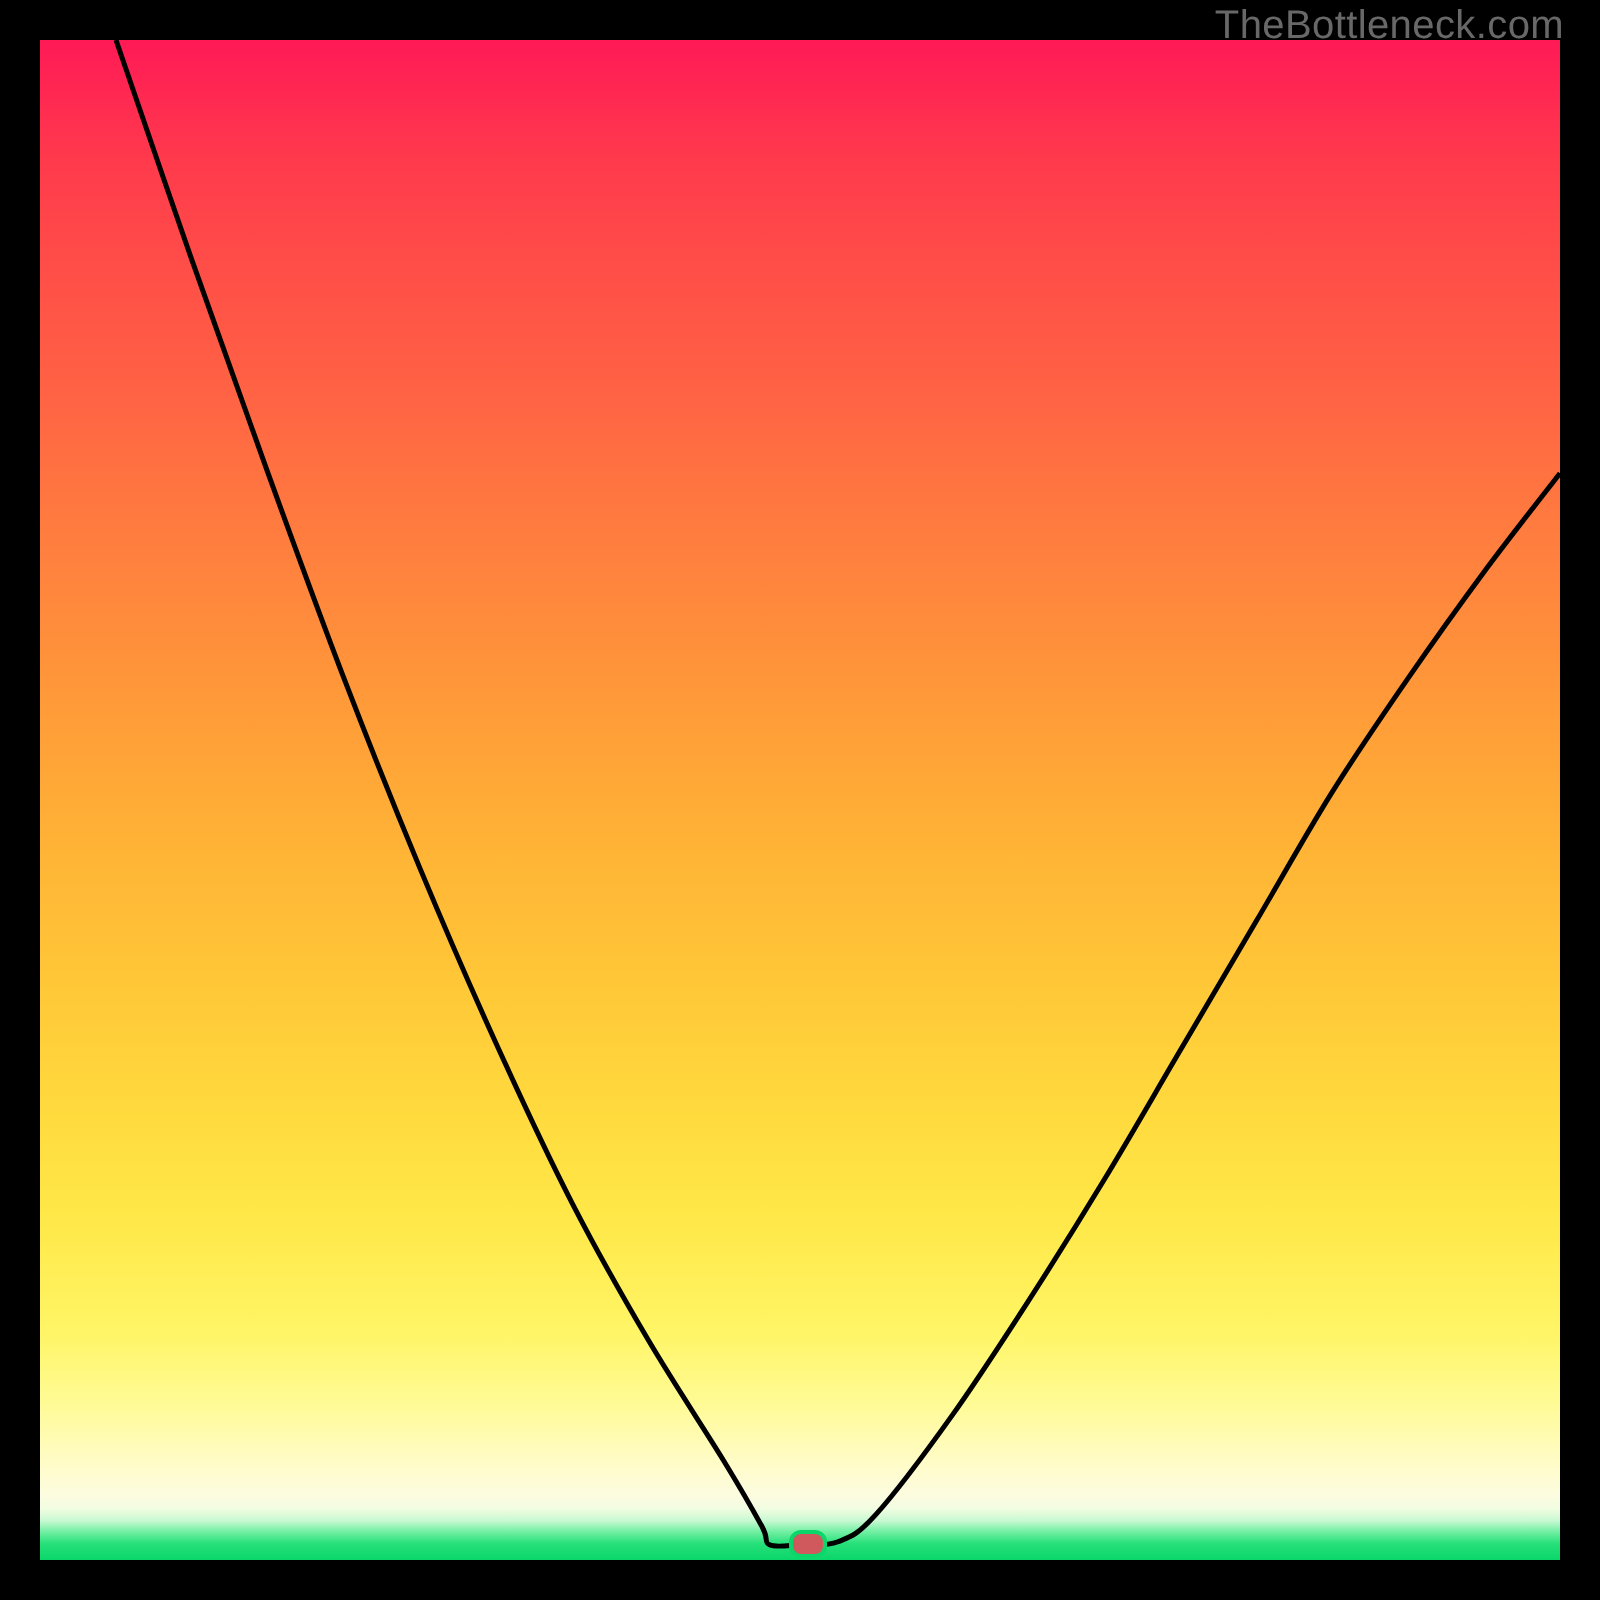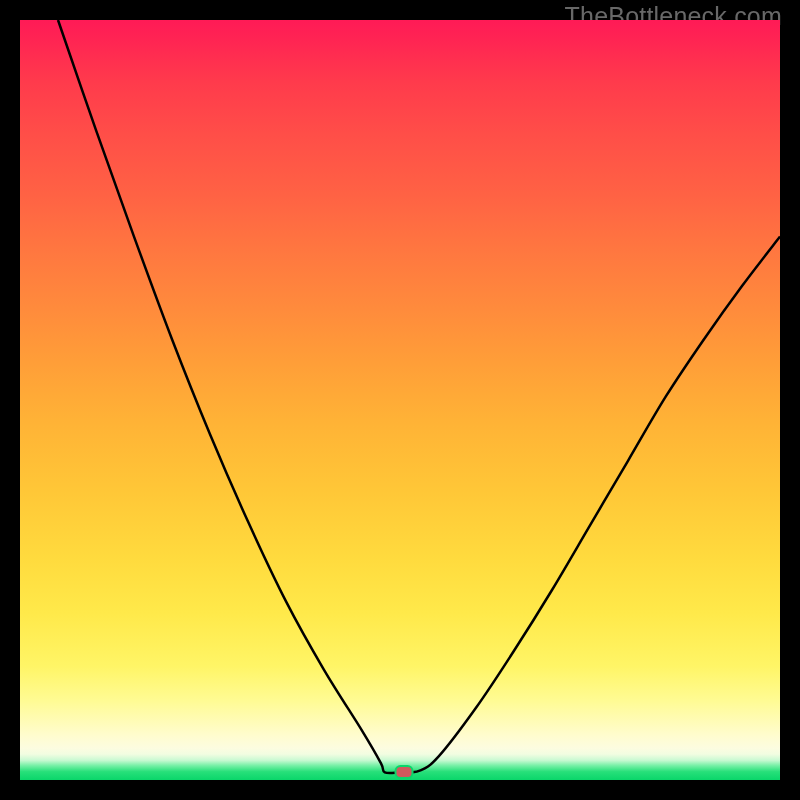--- a/index.html
+++ b/index.html
@@ -65,21 +65,21 @@
     background: #cf595d;
     border: 2px solid #0ad66a;
     border-radius: 6px;
     transform: translate(-50%, -50%);
   }
   .watermark {
     position: absolute;
     top: 2px;
     right: 18px;
     color: #686868;
-    font-size: 25px;
+    font-size: 20px;
     font-weight: 400;
     letter-spacing: 0.2px;
   }
 </style>
 </head>
 <body>
 
 <div class="chart-container">
   <div class="watermark">TheBottleneck.com</div>
 

